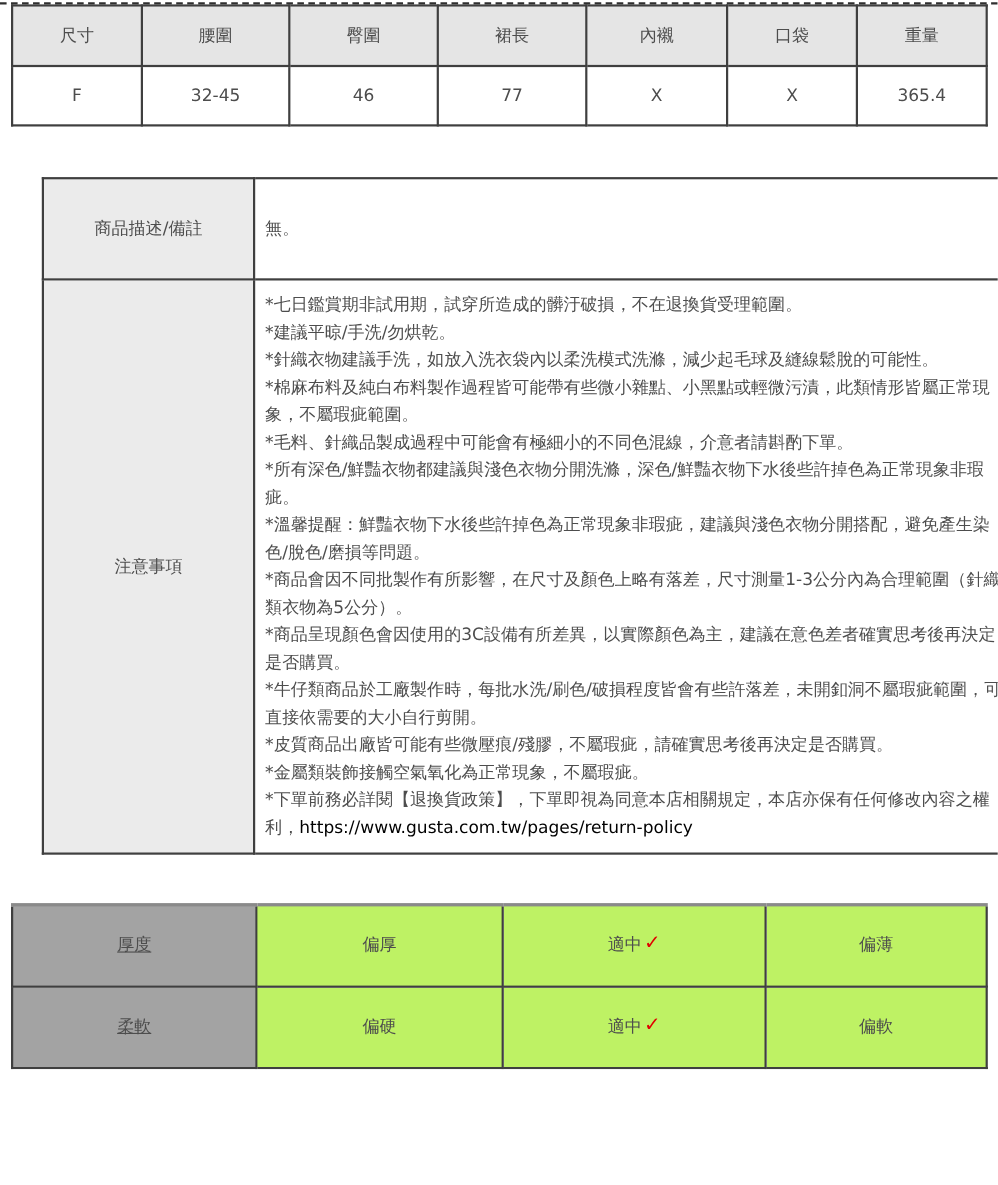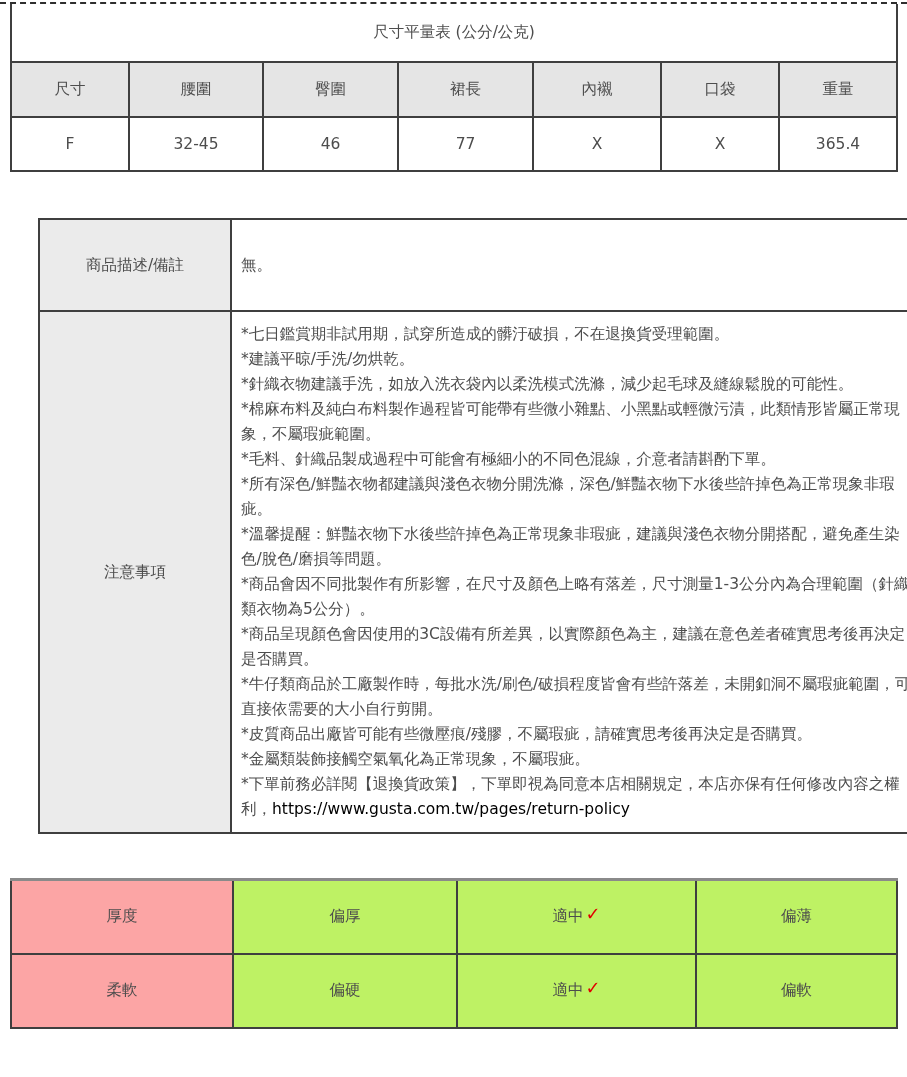--- a/index.html
+++ b/index.html
@@ -64,21 +64,21 @@
     line-height: 25px;
   }
   .note-line { display: block; }
   .policy-link {
     color: #000000;
     text-decoration: none;
   }
   
   .attr-table { margin-top: 44px; }
   .attr-table td { height: 74px; background: #bef264; }
-  .attr-table td.label-cell { background: #fca5a5; }
+  .attr-table td.label-cell { background: #a3a3a3; text-decoration: underline; }
   .attr-table tr:first-child td { border-top: 3px solid #8a8a8a; }
   .check {
     color: #e00000;
     font-weight: bold;
     font-size: 18px;
     line-height: 1;
     margin-left: 2px;
     position: relative;
     top: -1px;
   }
@@ -94,23 +94,20 @@
     <colgroup>
       <col style="width:118px">
         <col style="width:134px">
         <col style="width:135px">
       <col style="width:135px">
         <col style="width:128px">
         <col style="width:118px">
       <col style="width:118px">
     </colgroup>
     <tbody>
-        <tr class="title-row">
-      <td colspan="7">尺寸平量表 (公分/公克)</td>
-    </tr>
     <tr class="header-row">
       <td>尺寸</td>
       <td>腰圍</td>
       <td>臀圍</td>
       <td>裙長</td>
       <td>內襯</td>
       <td>口袋</td>
       <td>重量</td>
     </tr>
     <tr class="data-row">

